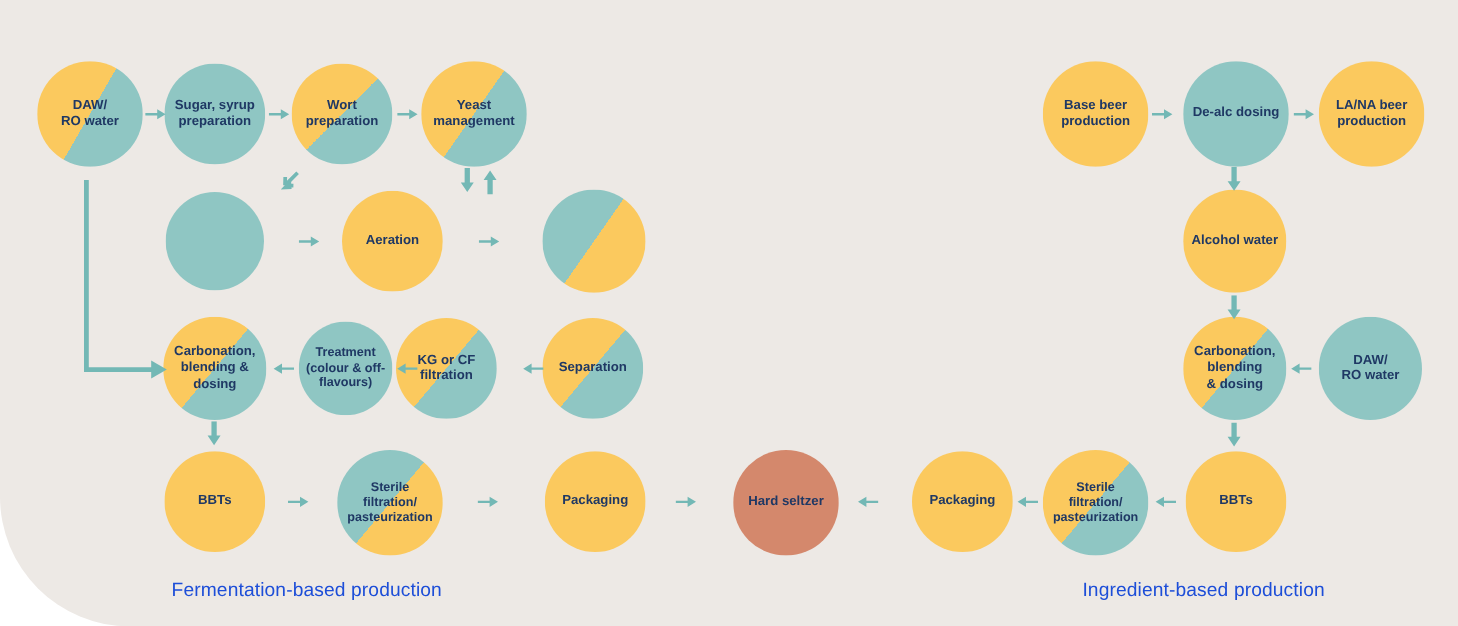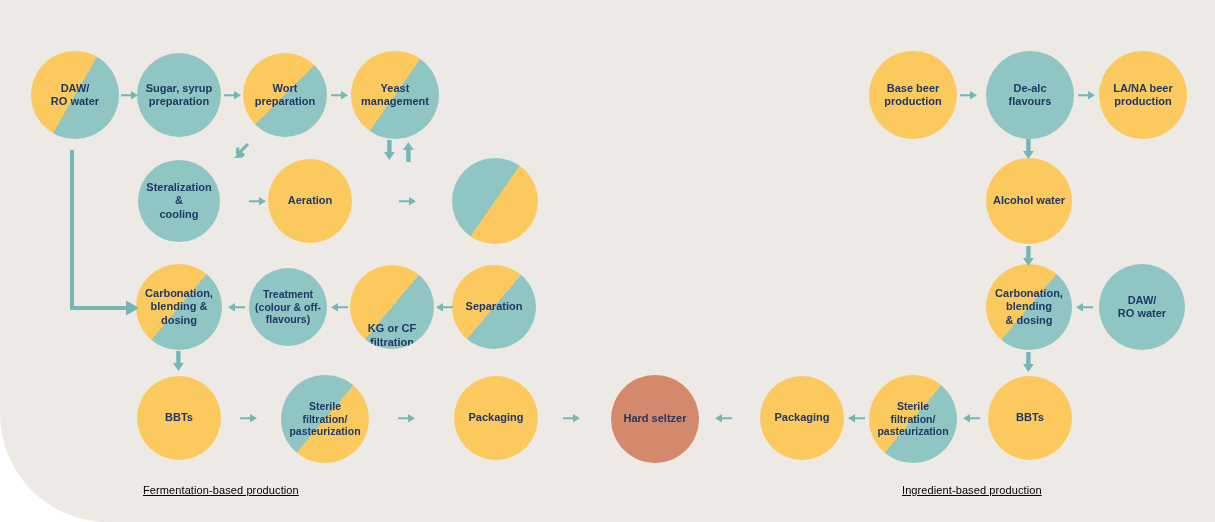--- a/index.html
+++ b/index.html
@@ -50,25 +50,24 @@
   .node .half {
     position: absolute;
     left: 0;
     top: 0;
     width: 100%;
     height: 100%;
     z-index: 1;
   }
   .caption {
     position: absolute;
-    color: #000000;
-    font-size: 11px;
+    color: #1d4ed8;
+    font-size: 16px;
     letter-spacing: 0.1px;
     white-space: nowrap;
-    text-decoration: underline;
   }
   .arrow {
     position: absolute;
     z-index: 2;
   }
   .arrow svg { display: block; }
   .elbow { position: absolute; z-index: 2; }
 </style>
 </head>
 <body style="background: rgb(255, 255, 255);">
@@ -225,38 +224,37 @@
       <div class="node" style="left: 243px; top: 53px; width: 84px; height: 84px; font-size: 11px;">
         <div class="half" style="background: linear-gradient(135deg, rgb(251, 201, 94) 0%, rgb(251, 201, 94) 50%, rgb(143, 198, 195) 50%, rgb(143, 198, 195) 100%);"></div>
         <span class="lbl">Wort<br>preparation</span>
       </div>
       <div class="node" style="left: 351px; top: 51px; width: 88px; height: 88px; font-size: 11px;">
         <div class="half" style="background: linear-gradient(125deg, rgb(251, 201, 94) 0%, rgb(251, 201, 94) 50%, rgb(143, 198, 195) 50%, rgb(143, 198, 195) 100%);"></div>
         <span class="lbl">Yeast<br>management</span>
       </div>
       <div class="node" style="left: 138px; top: 160px; width: 82px; height: 82px; font-size: 11px;">
         <div class="half" style="background: rgb(143, 198, 195);"></div>
-        <span class="lbl">Steralization &amp;<br>cooling</span>
-      </div>
-      <div class="node" style="left: 268px; top: 159px; width: 84px; height: 84px; font-size: 11px;">
+      </div>
+      <div class="node" style="left: 285px; top: 159px; width: 84px; height: 84px; font-size: 11px;">
         <div class="half" style="background: rgb(251, 201, 94);"></div>
         <span class="lbl">Aeration</span>
       </div>
       <div class="node" style="left: 452px; top: 158px; width: 86px; height: 86px; font-size: 11px;">
         <div class="half" style="background: linear-gradient(125deg, rgb(143, 198, 195) 0%, rgb(143, 198, 195) 50%, rgb(251, 201, 94) 50%, rgb(251, 201, 94) 100%);"></div>
       </div>
       <div class="node" style="left: 136px; top: 264px; width: 86px; height: 86px; font-size: 11px;">
         <div class="half" style="background: linear-gradient(130deg, rgb(251, 201, 94) 0%, rgb(251, 201, 94) 50%, rgb(143, 198, 195) 50%, rgb(143, 198, 195) 100%);"></div>
         <span class="lbl">Carbonation,<br>blending &amp;<br>dosing</span>
       </div>
       <div class="node" style="left: 249px; top: 268px; width: 78px; height: 78px; font-size: 10.5px; align-items: center;">
         <div class="half" style="background: rgb(143, 198, 195);"></div>
         <span class="lbl">Treatment<br>(colour &amp; off-<br>flavours)</span>
       </div>
-      <div class="node" style="left: 350px; top: 265px; width: 84px; height: 84px; font-size: 11px; align-items: flex-end;">
+      <div class="node" style="left: 330px; top: 265px; width: 84px; height: 84px; font-size: 11px;">
         <div class="half" style="background: linear-gradient(130deg, rgb(251, 201, 94) 0%, rgb(251, 201, 94) 50%, rgb(143, 198, 195) 50%, rgb(143, 198, 195) 100%);"></div>
         <span class="lbl">KG or CF<br>filtration</span>
       </div>
       <div class="node" style="left: 452px; top: 265px; width: 84px; height: 84px; font-size: 11px;">
         <div class="half" style="background: linear-gradient(130deg, rgb(251, 201, 94) 0%, rgb(251, 201, 94) 50%, rgb(143, 198, 195) 50%, rgb(143, 198, 195) 100%);"></div>
         <span class="lbl">Separation</span>
       </div>
       <div class="node" style="left: 137px; top: 376px; width: 84px; height: 84px; font-size: 11px;">
         <div class="half" style="background: rgb(251, 201, 94);"></div>
         <span class="lbl">BBTs</span>
@@ -272,21 +270,21 @@
       <div class="node" style="left: 611px; top: 375px; width: 88px; height: 88px; font-size: 11px;">
         <div class="half" style="background: rgb(212, 136, 108);"></div>
         <span class="lbl">Hard seltzer</span>
       </div>
       <div class="node" style="left: 869px; top: 51px; width: 88px; height: 88px; font-size: 11px;">
         <div class="half" style="background: rgb(251, 201, 94);"></div>
         <span class="lbl">Base beer<br>production</span>
       </div>
       <div class="node" style="left: 986px; top: 51px; width: 88px; height: 88px; font-size: 11px;">
         <div class="half" style="background: rgb(143, 198, 195);"></div>
-        <span class="lbl">De-alc flavours</span>
+        <span class="lbl">De-alc dosing</span>
       </div>
       <div class="node" style="left: 1099px; top: 51px; width: 88px; height: 88px; font-size: 11px;">
         <div class="half" style="background: rgb(251, 201, 94);"></div>
         <span class="lbl">LA/NA beer<br>production</span>
       </div>
       <div class="node" style="left: 986px; top: 158px; width: 86px; height: 86px; font-size: 11px;">
         <div class="half" style="background: rgb(251, 201, 94);"></div>
         <span class="lbl">Alcohol water</span>
       </div>
       <div class="node" style="left: 986px; top: 264px; width: 86px; height: 86px; font-size: 11px;">

